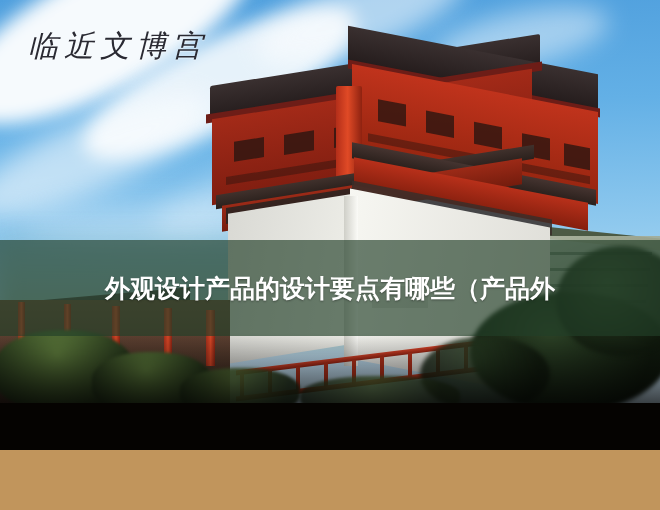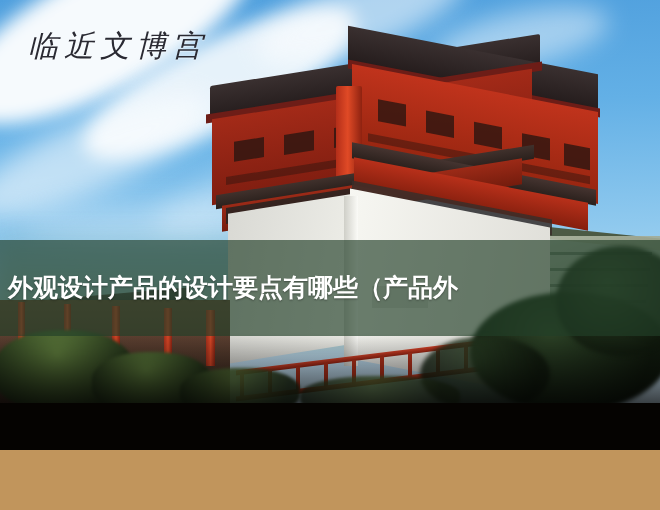--- a/index.html
+++ b/index.html
@@ -16,20 +16,21 @@
     background:#000;
     overflow:hidden;
   }
 
   
   .photo {
     position:absolute; left:0; top:0;
     width:660px; height:403px;
     overflow:hidden;
     background:#5aa8e0;
+    text-align:center;
   }
 
   
   .sky {
     position:absolute; inset:0;
     background:
       linear-gradient(178deg, #4f9fdd 0%, #63b0e6 28%, #8fc9ee 58%, #b9dcf3 80%, #cfe6f4 100%);
   }
   .cloud {
     position:absolute;
@@ -235,21 +236,21 @@
   .caption-band {
     position:absolute; left:0; top:240px;
     width:660px; height:96px;
     background:rgba(33,62,40,.66);
     display:flex; flex-direction:column;
     justify-content:center;
     padding:0 8px;
   }
   .caption-line {
     color:#ffffff;
-    font-family:Liberation Serif, serif;
+    font-family:Liberation Sans, sans-serif;
     font-weight:bold;
     font-size:25px;
     line-height:44px;
     letter-spacing:0px;
     white-space:nowrap;
     text-shadow:0 1px 2px rgba(0,0,0,.35);
   }
 
   
   .black-band {

